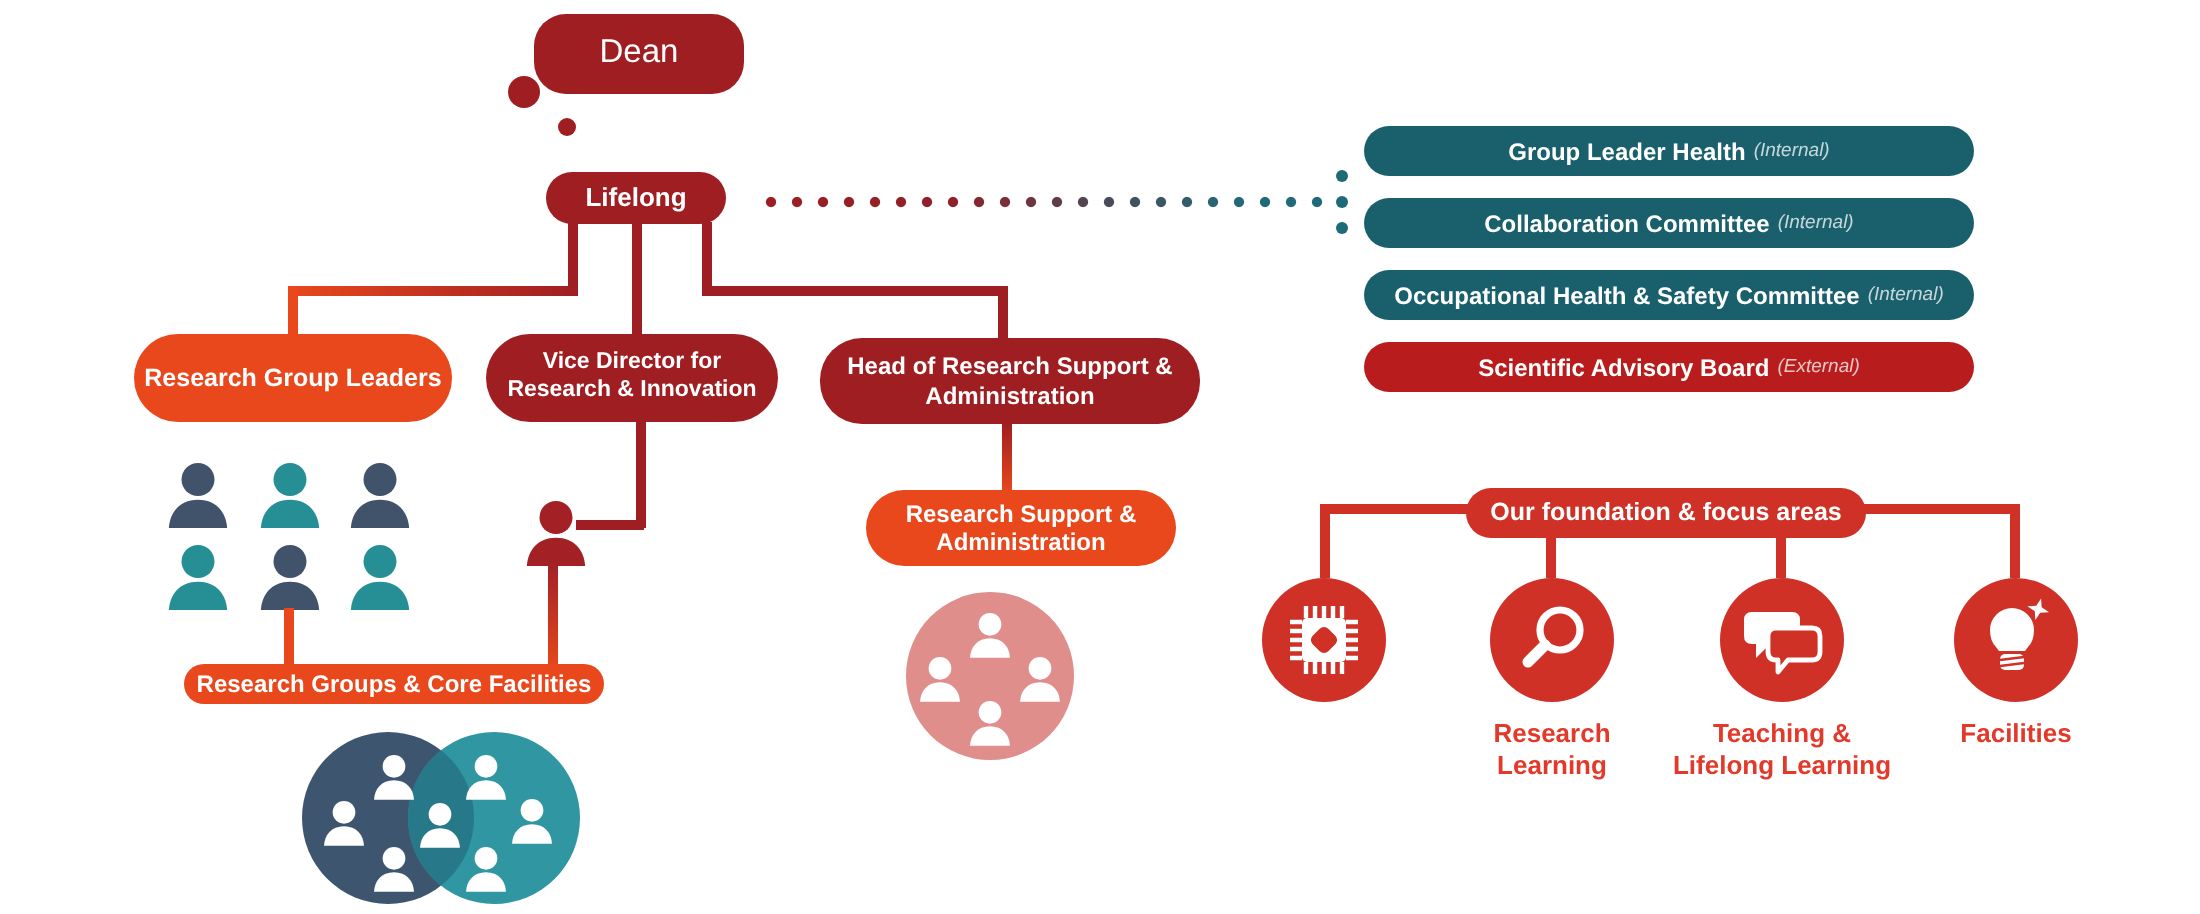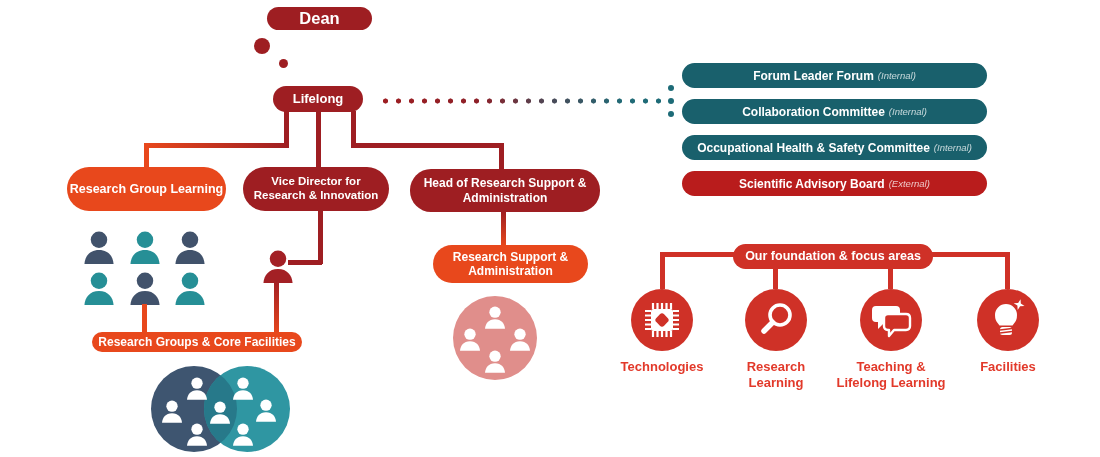--- a/index.html
+++ b/index.html
@@ -47,21 +47,21 @@
 
   <svg width="0" height="0" style="position:absolute">
     <defs>
       <symbol id="person" viewBox="0 0 36 34">
         <circle cx="18" cy="9" r="8.5"></circle>
         <path d="M18 19.5 C8.5 19.5 3.5 26 3 34 L33 34 C32.5 26 27.5 19.5 18 19.5 Z"></path>
       </symbol>
     </defs>
   </svg>
 
-  <div class="node darkred" style="left:267px;top:7px;width:105px;height:23px;border-radius:16px;font-size:16.5px;font-weight:700;">
+  <div class="node darkred" style="left:267px;top:7px;width:105px;height:40px;border-radius:16px;font-size:16.5px;font-weight:400;">
     <span>Dean</span>
   </div>
   <div class="dot c-darkred" style="left:254px;top:38px;width:16px;height:16px;"></div>
   <div class="dot c-darkred" style="left:279px;top:59px;width:9px;height:9px;"></div>
 
   <div class="node darkred" style="left:273px;top:86px;width:90px;height:26px;border-radius:13px;font-size:13px;">
     <span>Lifelong</span>
   </div>
 
   <div class="line c-darkred" style="left:284px;top:111px;width:4.5px;height:36px;"></div>
@@ -71,21 +71,21 @@
   <div class="line c-darkred" style="left:351px;top:111px;width:4.5px;height:36px;"></div>
   <div class="line c-darkred" style="left:351px;top:143px;width:152px;height:4.5px;"></div>
   <div class="line c-darkred" style="left:499px;top:143px;width:4.5px;height:28px;"></div>
 
   <div class="dotline"></div>
   <div class="dot" style="left:668px;top:85px;width:6px;height:6px;background:#1d6b77;"></div>
   <div class="dot" style="left:668px;top:98px;width:6px;height:6px;background:#1d6b77;"></div>
   <div class="dot" style="left:668px;top:111px;width:6px;height:6px;background:#1d6b77;"></div>
 
   <div class="node orange" style="left:67px;top:167px;width:159px;height:44px;border-radius:22px;font-size:12.5px;">
-    <span>Research Group Learning</span>
+    <span>Research Group Leaders</span>
   </div>
   <div class="node darkred" style="left:243px;top:167px;width:146px;height:44px;border-radius:22px;font-size:11.5px;padding:0 4px;">
     <span>Vice Director for Research &amp; Innovation</span>
   </div>
   <div class="node darkred" style="left:410px;top:169px;width:190px;height:43px;border-radius:21px;font-size:12px;padding:0 10px;">
     <span>Head of Research Support &amp; Administration</span>
   </div>
 
   <div class="line" style="left:501px;top:211px;width:4.5px;height:35px;background:linear-gradient(180deg,#9e1e22,#e8481c);"></div>
   <div class="node orange" style="left:433px;top:245px;width:155px;height:38px;border-radius:19px;font-size:12px;padding:12px 8px;">
@@ -149,21 +149,21 @@
       <g fill="#fff">
         <use href="#person" x="30" y="10" width="24" height="23"></use>
         <use href="#person" x="5" y="32" width="24" height="23"></use>
         <use href="#person" x="55" y="32" width="24" height="23"></use>
         <use href="#person" x="30" y="54" width="24" height="23"></use>
       </g>
     </svg>
   </div>
 
   <div class="committee tealdark" style="top:63px;">
-    <span class="main">Forum Leader Forum</span>
+    <span class="main">Group Leader Health</span>
     <span class="scope">(Internal)</span>
   </div>
   <div class="committee tealdark" style="top:99px;justify-content:center;">
     <span class="main">Collaboration Committee</span>
     <span class="scope">(Internal)</span>
   </div>
   <div class="committee tealdark" style="top:135px;">
     <span class="main">Occupational Health &amp; Safety Committee</span>
     <span class="scope">(Internal)</span>
   </div>
@@ -214,18 +214,17 @@
     <svg viewBox="-31 -31 62 62" width="62" height="62">
       <g transform="translate(-2,1)">
         <path d="M0,-17 a11,11 0 0 1 11,11 q0,5.5 -3,8.5 l-1.5,2 h-13 l-1.5,-2 q-3,-3 -3,-8.5 a11,11 0 0 1 11,-11 z" fill="#fff"></path>
         <rect x="-6" y="6" width="12" height="8" rx="2.5" fill="#fff"></rect>
         <path d="M-6,9 L6,7.5 M-6,12 L6,10.5" stroke="#cf3127" stroke-width="1.3"></path>
       </g>
       <path d="M11,-21 l1.4,4.2 4.2,1.4 -4.2,1.4 -1.4,4.2 -1.4,-4.2 -4.2,-1.4 4.2,-1.4 z" fill="#fff" transform="rotate(15 11 -15)"></path>
     </svg>
   </div>
 
-  <div class="focus-label" style="left:597px;width:130px;">Technologies</div>
   <div class="focus-label" style="left:726px;width:100px;">Research Learning</div>
   <div class="focus-label" style="left:831px;width:120px;">Teaching &amp; Lifelong Learning</div>
   <div class="focus-label" style="left:948px;width:120px;">Facilities</div>
 
 </div>
 
 </body></html>

